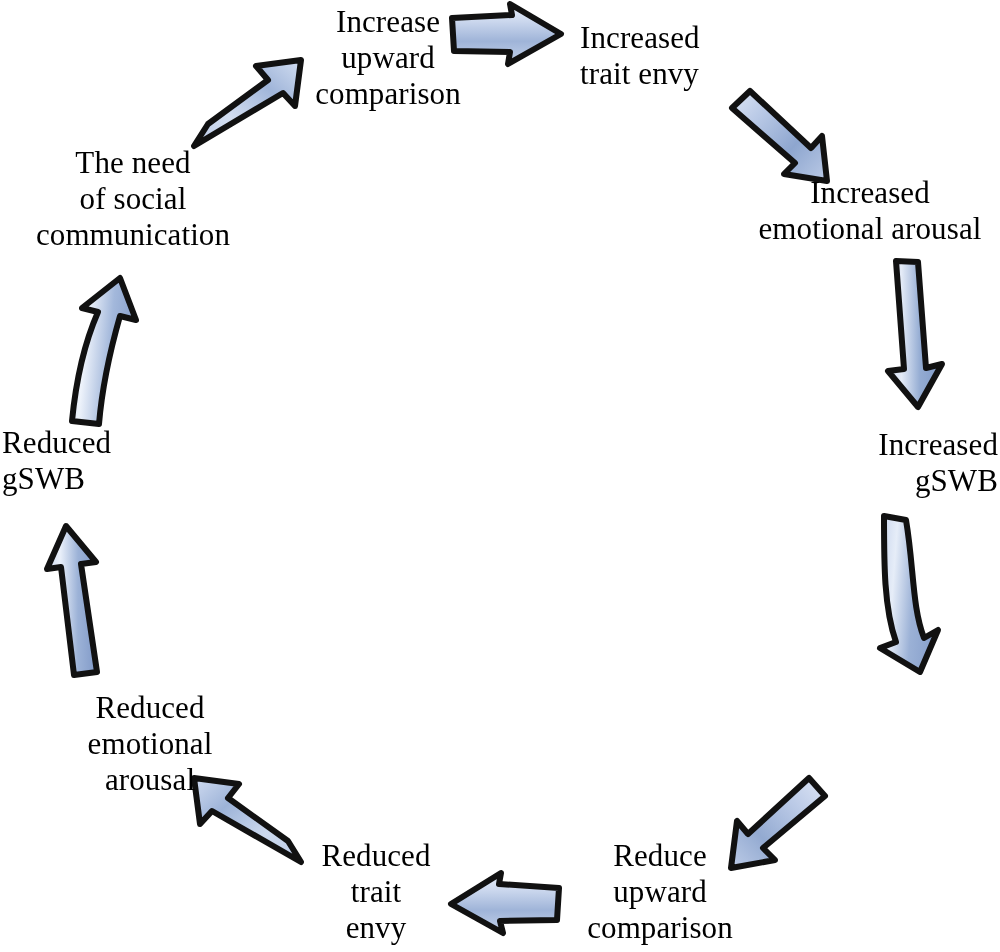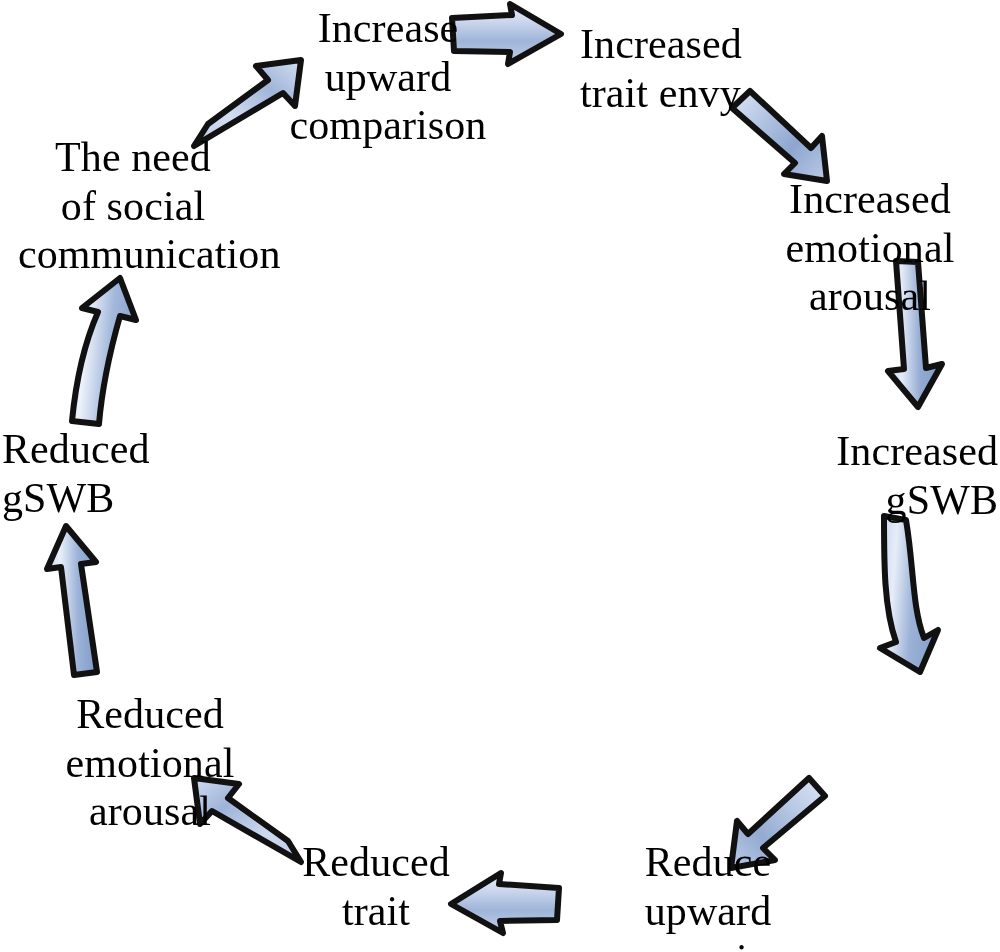--- a/index.html
+++ b/index.html
@@ -12,21 +12,21 @@
     width: 1000px;
     height: 952px;
     background: #ffffff;
     overflow: hidden;
     font-family: "Liberation Serif", "DejaVu Serif", serif;
     color: #000000;
   }
   .node-label {
     position: absolute;
     font-family: "Liberation Serif", "DejaVu Serif", serif;
-    font-size: 42px;
+    font-size: 31px;
     line-height: 1.16;
     color: #000000;
     white-space: pre-line;
     letter-spacing: 0.1px;
   }
   .ta-center { text-align: center; }
   .ta-left   { text-align: left; }
   .ta-right  { text-align: right; }
 
   .arrow-wrap {
@@ -189,32 +189,32 @@
   <div class="node-label ta-left" style="left:580px; top:20px; width:220px;">Increased
 trait envy</div>
 
   <div class="node-label ta-center" style="left:745px; top:175px; width:250px;">Increased
 emotional arousal</div>
 
   <div class="node-label ta-right" style="left:790px; top:427px; width:208px;">Increased
 gSWB</div>
 
 
-  <div class="node-label ta-center" style="left:608px; top:838px; width:200px;">Reduce
+  <div class="node-label ta-center" style="left:560px; top:838px; width:200px;">Reduce
 upward
 comparison</div>
 
   <div class="node-label ta-center" style="left:296px; top:838px; width:160px;">Reduced
 trait
 envy</div>
 
   <div class="node-label ta-center" style="left:50px; top:690px; width:200px;">Reduced
 emotional
 arousal</div>
 
   <div class="node-label ta-left" style="left:2px; top:425px; width:200px;">Reduced
 gSWB</div>
 
-  <div class="node-label ta-center" style="left:18px; top:133px; width:230px;">The need
+  <div class="node-label ta-center" style="left:18px; top:145px; width:230px;">The need
 of social
 communication</div>
 
 </div>
 
 </body></html>

